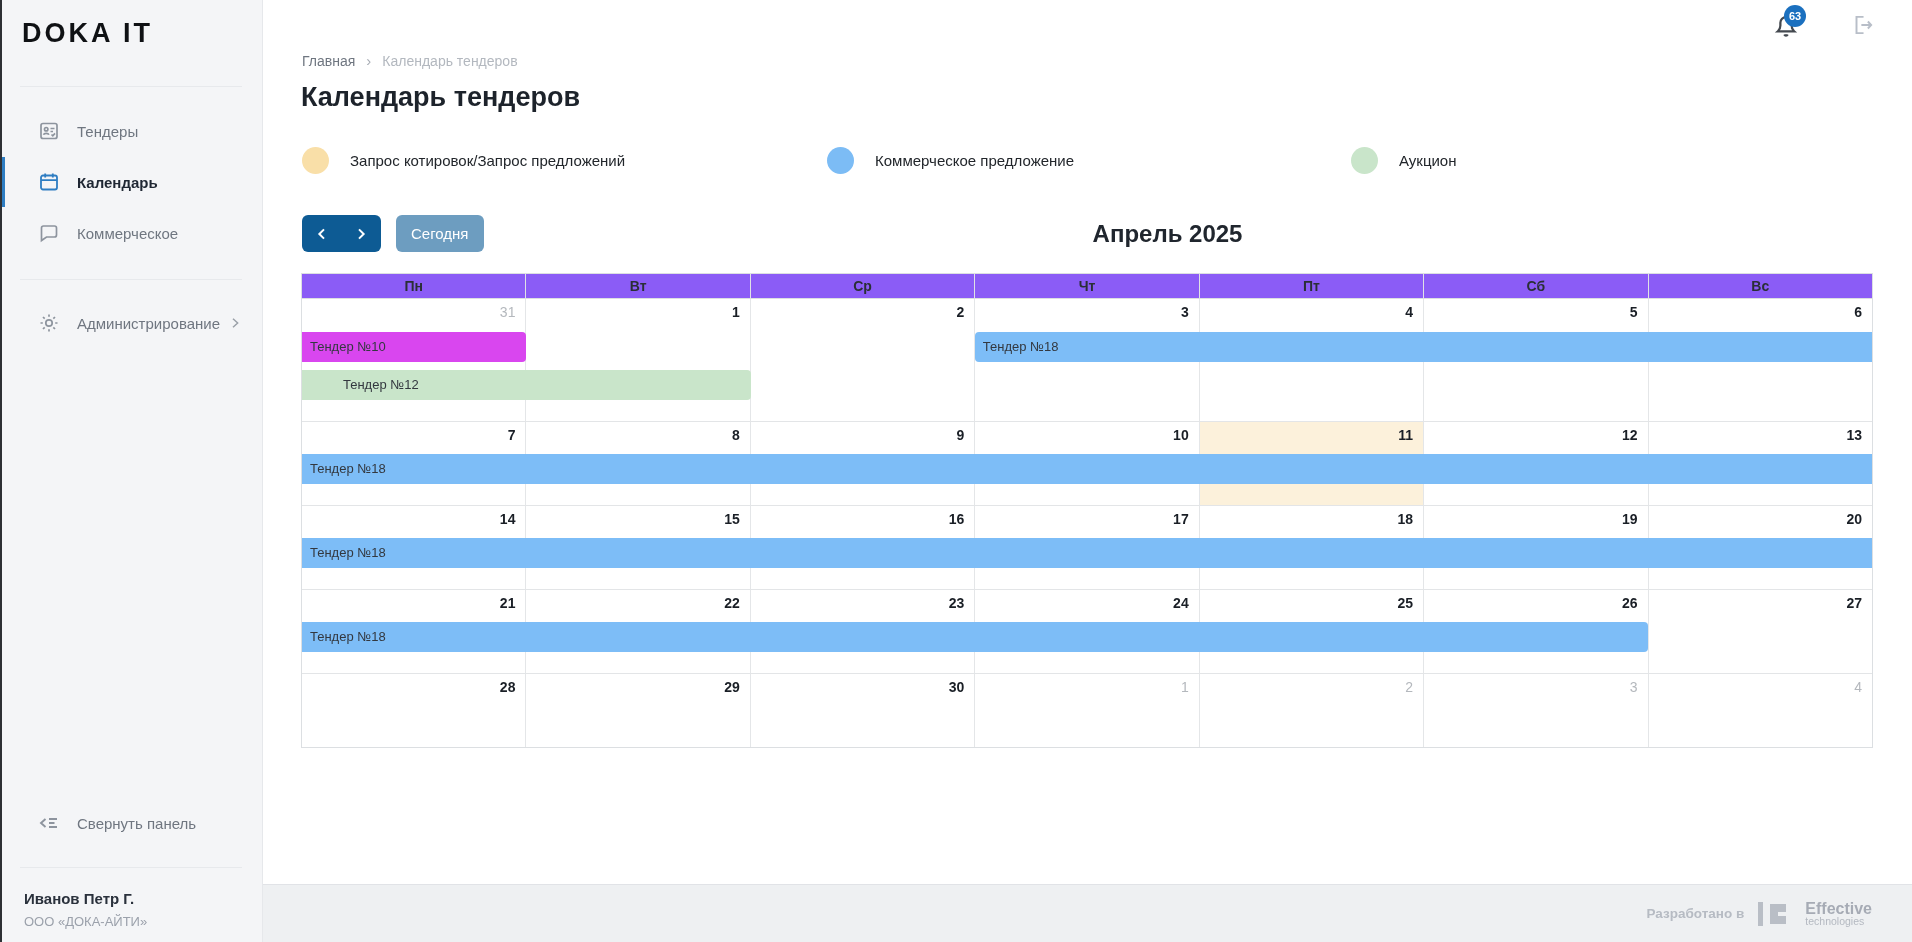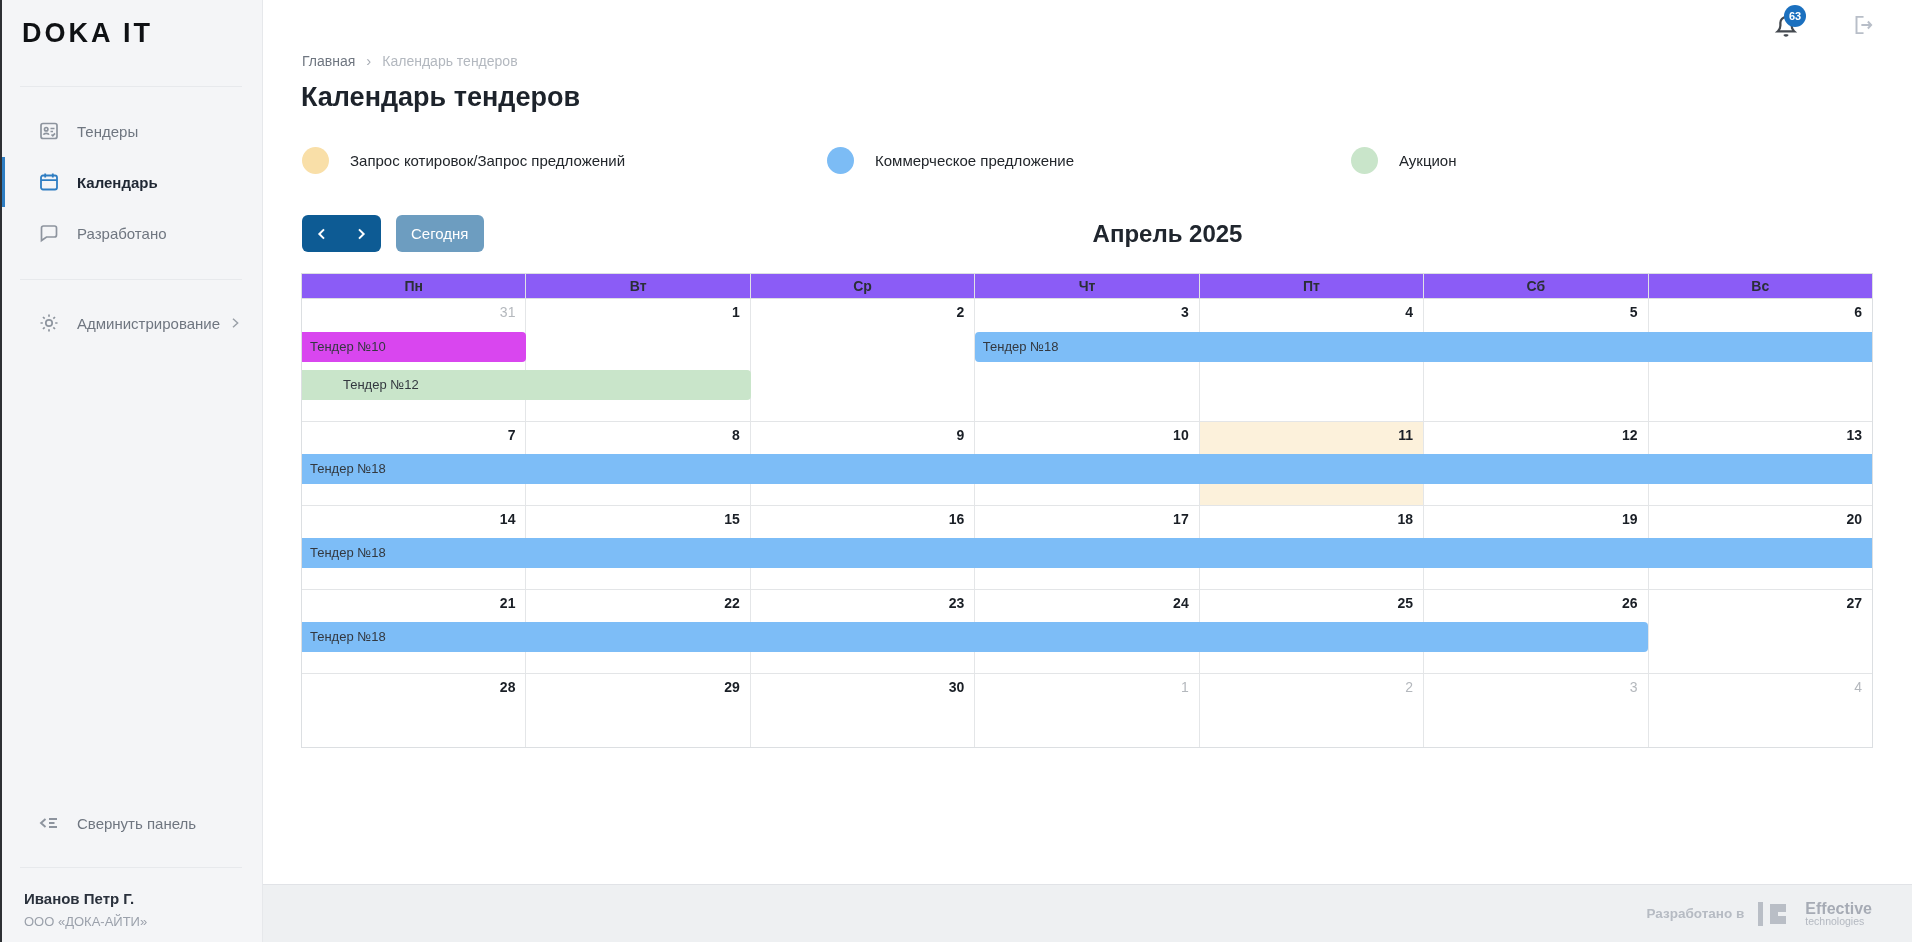--- a/index.html
+++ b/index.html
@@ -116,21 +116,21 @@
     </span>
     <span>Календарь</span>
   </div>
 
   <div class="nav-item" style="top:208px">
     <span class="ic">
       <svg viewBox="0 0 24 24" width="24" height="24" fill="none" stroke="currentColor" stroke-width="1.7">
         <path d="M4.5 7a2 2 0 0 1 2-2h11a2 2 0 0 1 2 2v7a2 2 0 0 1-2 2H9.5l-5 3.5z"></path>
       </svg>
     </span>
-    <span>Разработано</span>
+    <span>Коммерческое</span>
   </div>
 
   <div class="sb-divider" style="top:279px"></div>
 
   <div class="nav-item" style="top:798px">
     <span class="ic">
       <svg viewBox="0 0 24 24" width="24" height="24" fill="none" stroke="currentColor" stroke-width="1.9">
         <path d="M8.5 8l-4.5 4 4.5 4"></path>
         <path d="M12 8h8M12 12h5.5M12 16h8"></path>
       </svg>

